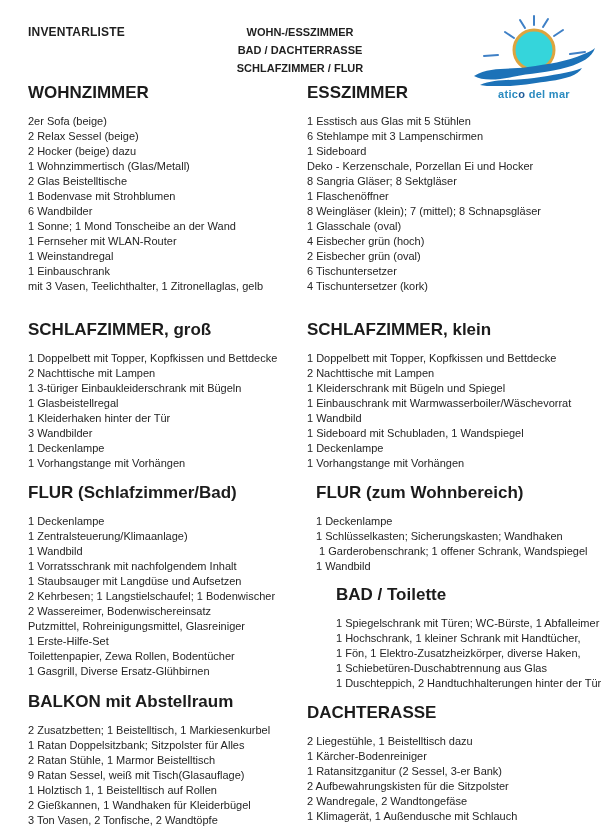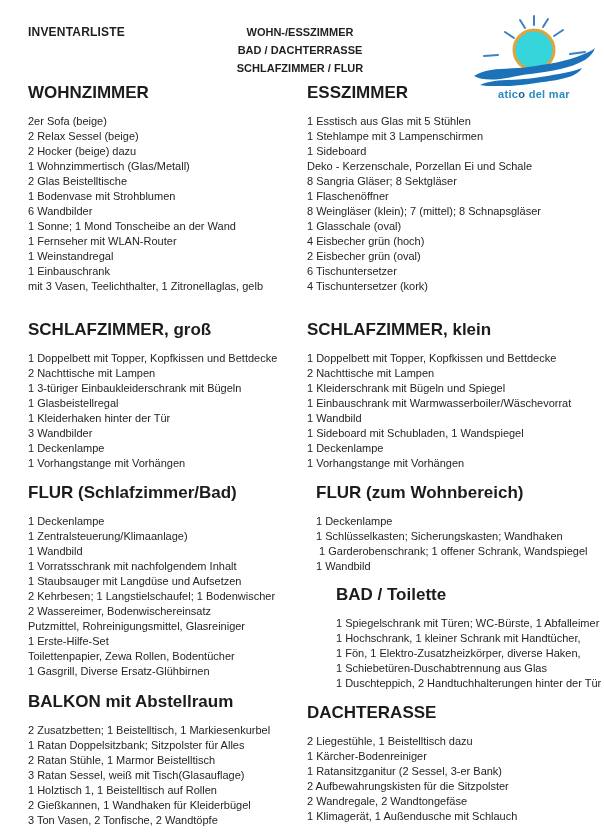--- a/index.html
+++ b/index.html
@@ -143,34 +143,34 @@
         <div class="item">1 Gasgrill, Diverse Ersatz-Glühbirnen</div>
       </div>
   </div>
 
   <div class="section" id="sec-balkon">
     <h2>BALKON mit Abstellraum</h2>
     <div>
         <div class="item">2 Zusatzbetten; 1 Beistelltisch, 1 Markiesenkurbel</div>
         <div class="item">1 Ratan Doppelsitzbank; Sitzpolster für Alles</div>
         <div class="item">2 Ratan Stühle, 1 Marmor Beistelltisch</div>
-        <div class="item">3 Ratan Sessel, weiß mit Tisch(Glasauflage)</div>
+        <div class="item">9 Ratan Sessel, weiß mit Tisch(Glasauflage)</div>
         <div class="item">1 Holztisch 1, 1 Beistelltisch auf Rollen</div>
         <div class="item">2 Gießkannen, 1 Wandhaken für Kleiderbügel</div>
         <div class="item">3 Ton Vasen, 2 Tonfische, 2 Wandtöpfe</div>
       </div>
   </div>
 
   <div class="section" id="sec-esszimmer">
     <h2>ESSZIMMER</h2>
     <div>
         <div class="item">1 Esstisch aus Glas mit 5 Stühlen</div>
-        <div class="item">1 Stehlampe mit 3 Lampenschirmen</div>
+        <div class="item">6 Stehlampe mit 3 Lampenschirmen</div>
         <div class="item">1 Sideboard</div>
-        <div class="item">Deko - Kerzenschale, Porzellan Ei und Schale</div>
+        <div class="item">Deko - Kerzenschale, Porzellan Ei und Hocker</div>
         <div class="item">8 Sangria Gläser; 8 Sektgläser</div>
         <div class="item">1 Flaschenöffner</div>
         <div class="item">8 Weingläser (klein); 7 (mittel); 8 Schnapsgläser</div>
         <div class="item">1 Glasschale (oval)</div>
         <div class="item">4 Eisbecher grün (hoch)</div>
         <div class="item">2 Eisbecher grün (oval)</div>
         <div class="item">6 Tischuntersetzer</div>
         <div class="item">4 Tischuntersetzer (kork)</div>
       </div>
   </div>

